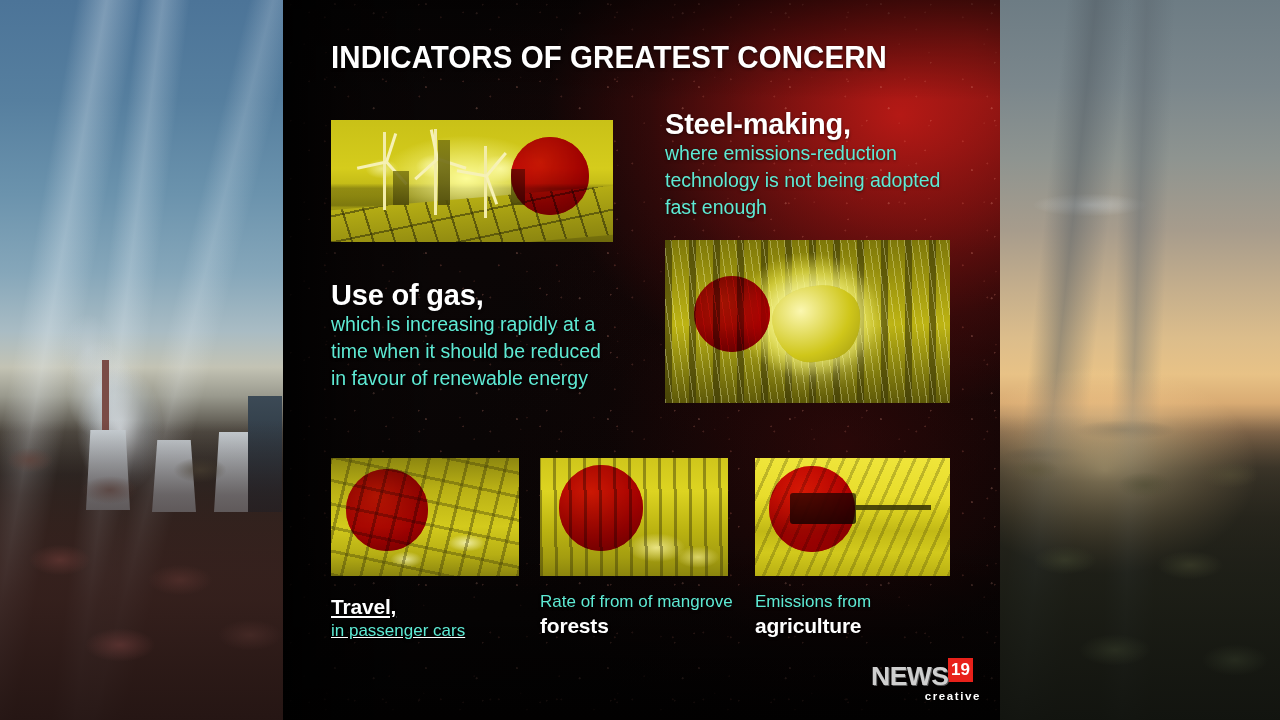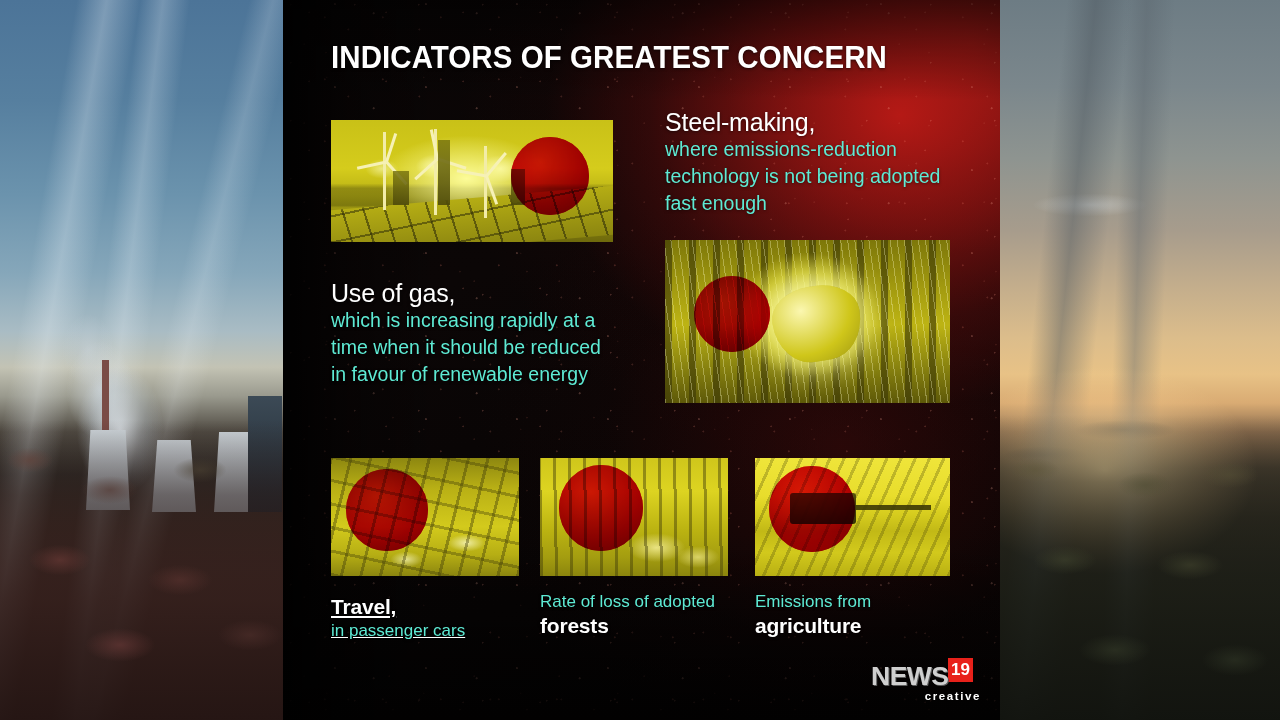--- a/index.html
+++ b/index.html
@@ -222,21 +222,21 @@
     border-radius:3px;
   }
   #tile-agri .boom {
     position:absolute; left:50%; top:40%; width:40%; height:5px;
     background:rgba(60,56,6,.9);
   }
 
   
   .txt { position:absolute; color:#fff; }
   .head {
-    font-size:25px; font-weight:400; line-height:1.12; letter-spacing:-.2px;
+    font-size:29px; font-weight:700; line-height:1.12; letter-spacing:-.2px;
     text-shadow:0 1px 3px rgba(0,0,0,.55);
   }
   .head-sm { font-size:21px; font-weight:700; line-height:1.2; }
   .body {
     font-size:19.5px; font-weight:400; line-height:1.38; color:#5eead4;
     text-shadow:0 1px 3px rgba(0,0,0,.5);
   }
   .body-sm { font-size:17px; line-height:1.36; }
 
   #txt-steel { left:382px; top:108px; width:300px; }
@@ -355,21 +355,21 @@
         <div class="boom"></div>
         <div class="redcircle" style="left:7%; top:7%; width:86px; height:86px;"></div>
       </div>
 
       <div class="txt" id="txt-travel">
         <div class="head-sm head">Travel,</div>
         <div class="body body-sm">in passenger cars</div>
       </div>
 
       <div class="txt" id="txt-forest">
-        <div class="body body-sm">Rate of loss of adopted</div>
+        <div class="body body-sm">Rate of from of mangrove</div>
         <div class="head head-sm">forests</div>
       </div>
 
       <div class="txt" id="txt-agri">
         <div class="body body-sm">Emissions from</div>
         <div class="head head-sm">agriculture</div>
       </div>
 
       <div id="logo">
         <div class="logo-row">

